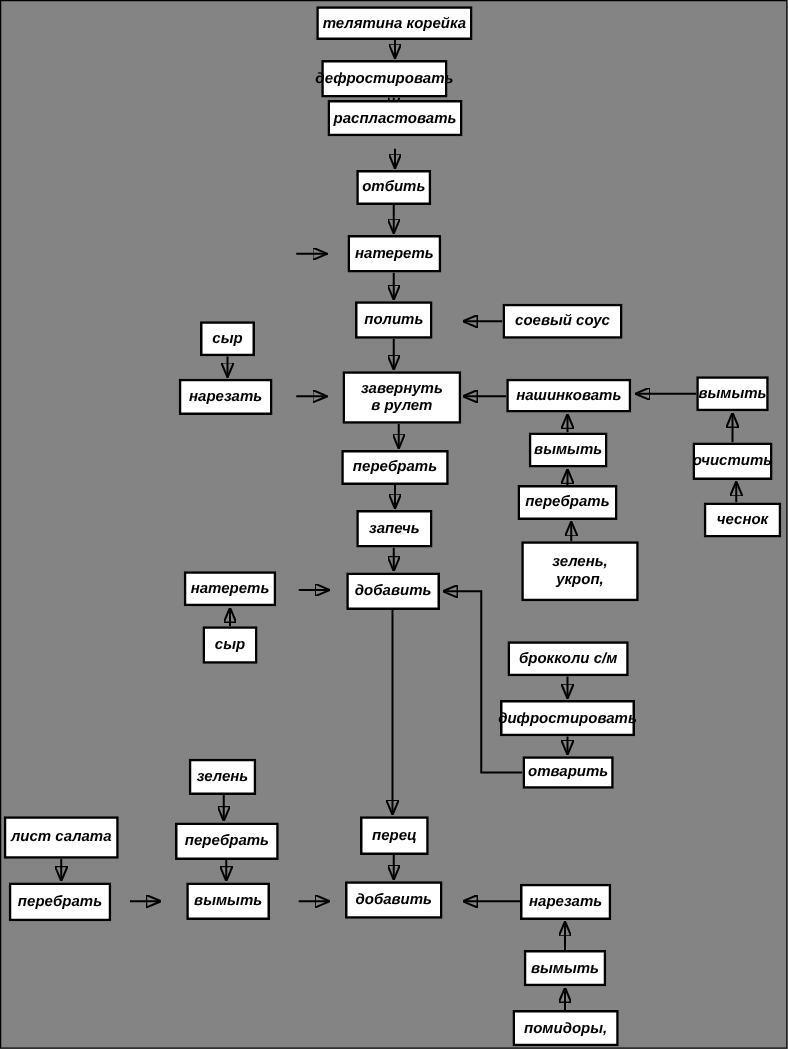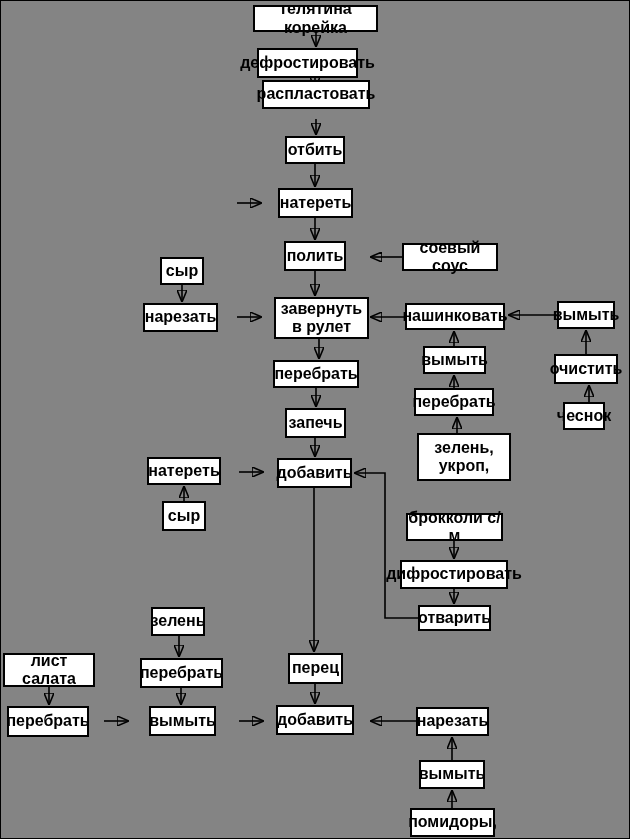--- a/index.html
+++ b/index.html
@@ -11,27 +11,28 @@
     border:1px solid #000;
     overflow:hidden;
   }
   .node{
     position:absolute;
     box-sizing:border-box;
     background:#ffffff;
     border:2px solid #000000;
     color:#000000;
     font-weight:bold;
-    font-size:16px;
+    font-size:12px;
     line-height:1.15;
     display:flex;
     align-items:center;
     justify-content:center;
     text-align:center;
     white-space:pre-line;
+    font-style:italic;
   }
   svg.arrows{position:absolute;left:0;top:0;}
   svg.arrows line, svg.arrows path{stroke:#000;stroke-width:1.6;fill:none;}
 </style>
 </head>
 <body>
 
 <div id="canvas">
 
   <svg class="arrows" width="630" height="839" aria-hidden="true">
@@ -87,21 +88,21 @@
   <div class="node" style="left:159px;top:256px;width:44px;height:28px">сыр</div>
   <div class="node" style="left:142px;top:302px;width:75px;height:29px">нарезать</div>
   <div class="node" style="left:273px;top:296px;width:95px;height:42px">завернуть
 в рулет</div>
   <div class="node" style="left:404px;top:302px;width:100px;height:27px">нашинковать</div>
   <div class="node" style="left:556px;top:300px;width:58px;height:28px">вымыть</div>
   <div class="node" style="left:422px;top:345px;width:63px;height:28px">вымыть</div>
   <div class="node" style="left:553px;top:353px;width:64px;height:30px">очистить</div>
   <div class="node" style="left:272px;top:359px;width:86px;height:28px">перебрать</div>
   <div class="node" style="left:413px;top:387px;width:80px;height:28px">перебрать</div>
-  <div class="node" style="left:562px;top:401px;width:42px;height:28px">чеснок</div>
+  <div class="node" style="left:562px;top:401px;width:62px;height:28px">чеснок</div>
   <div class="node" style="left:284px;top:407px;width:61px;height:30px">запечь</div>
   <div class="node" style="left:416px;top:432px;width:94px;height:48px">зелень,
 укроп,</div>
   <div class="node" style="left:146px;top:456px;width:74px;height:28px">натереть</div>
   <div class="node" style="left:276px;top:457px;width:75px;height:30px">добавить</div>
   <div class="node" style="left:161px;top:500px;width:44px;height:30px">сыр</div>
   <div class="node" style="left:405px;top:512px;width:97px;height:28px">брокколи с/м</div>
   <div class="node" style="left:399px;top:559px;width:108px;height:29px">дифростировать</div>
   <div class="node" style="left:417px;top:604px;width:73px;height:26px">отварить</div>
   <div class="node" style="left:150px;top:606px;width:54px;height:29px">зелень</div>

